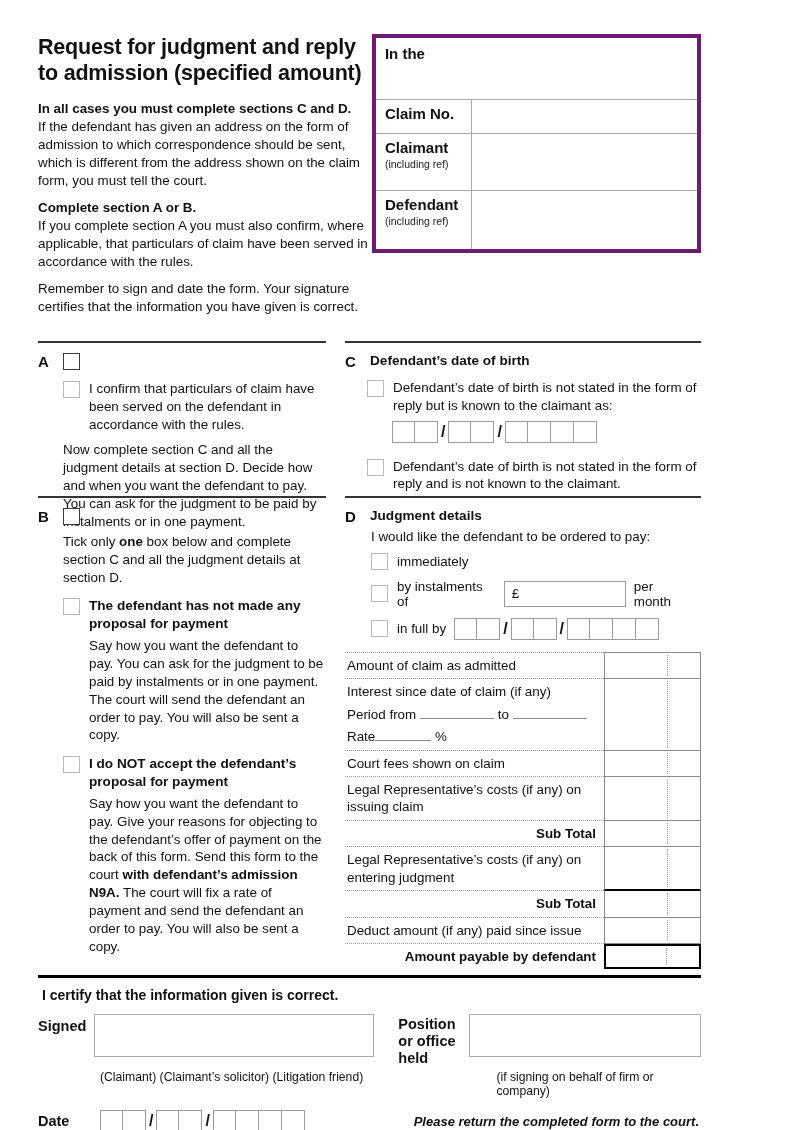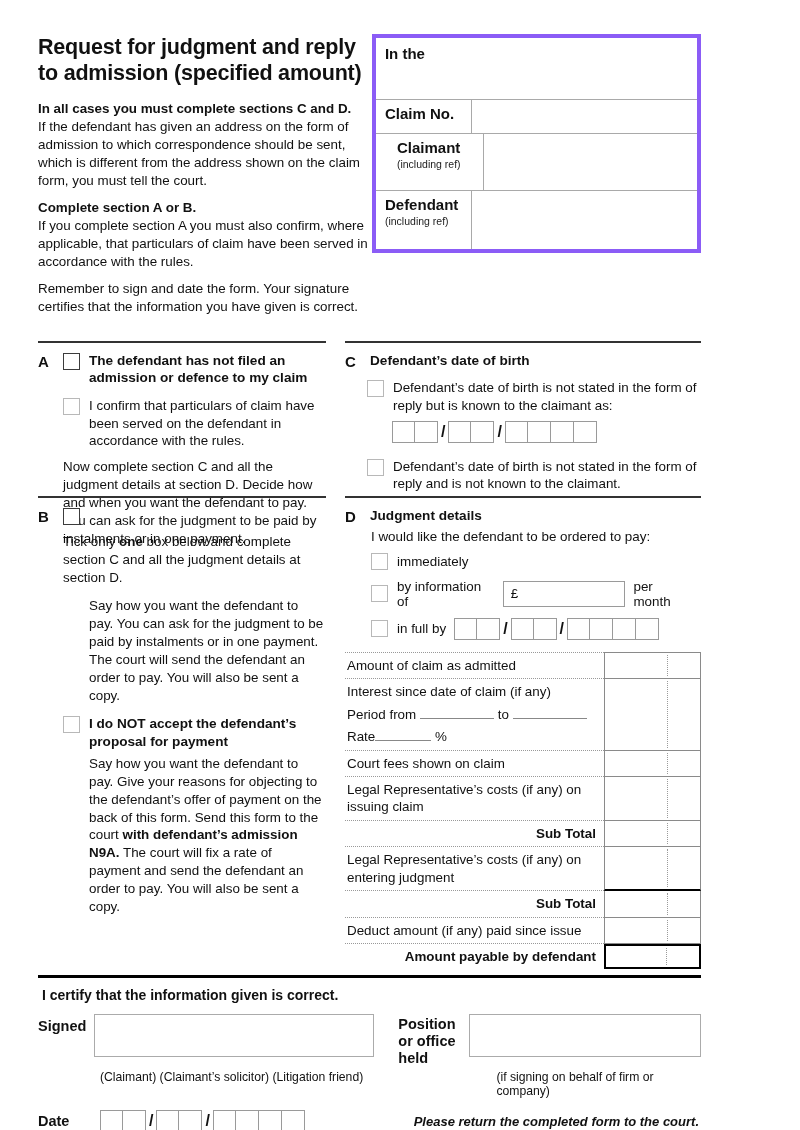--- a/index.html
+++ b/index.html
@@ -12,30 +12,30 @@
   .page { width:736px; height:1130px; padding:34px 35px 0 38px; }
 
   
   .top { display:flex; align-items:flex-start; }
   .top-left { width:362px; }
   h1 { font-size:21.5px; line-height:1.22; font-weight:700; letter-spacing:-0.2px; margin-bottom:14px; }
   h1 .paren { font-weight:600; }
   .intro p { font-size:13.4px; line-height:1.34; margin-bottom:9px; }
   .intro b { font-weight:700; }
 
-  .court-box { margin-left:auto; width:356px; border:4px solid #8b5cf6; background:#fff; }
+  .court-box { margin-left:auto; width:356px; border:4px solid #701a75; background:#fff; }
   .cbx-inthe { height:62px; padding:7px 9px; font-size:15px; font-weight:700; border-bottom:1px solid #a9a9a9; }
   .cbx-row { display:flex; border-bottom:1px solid #a9a9a9; }
   .cbx-row:last-child { border-bottom:none; }
   .cbx-label { width:96px; padding:6px 4px 6px 9px; border-right:1px solid #a9a9a9; }
   .cbx-label .main { font-size:15px; font-weight:700; display:block; line-height:1.1; }
   .cbx-label .sub { font-size:10.5px; color:#222; display:block; margin-top:1px; }
   .cbx-value { flex:1; }
   .row-claim { height:34px; }
-  .row-claimant { height:57px;padding-left:12px; }
+  .row-claimant { height:57px; }
   .row-defendant { height:58px; }
 
   
   .cols { display:flex; margin-top:16px; }
   .col-l { width:352px; }
   .col-r { width:356px; margin-left:19px; }
   .divider { border-top:2.5px solid #333; margin-bottom:9px; }
   .sec-top { height:144px; }
 
   .sec-head { display:flex; align-items:flex-start; }
@@ -141,39 +141,42 @@
   </div>
 
   <div class="cols">
 
     <div class="col-l">
       <div class="divider"></div>
       <div class="sec-top">
         <div class="sec-head">
           <span class="letter">A</span>
           <span class="cb"></span>
-          <span class="h narrow">The defendant has not filed an admission or defence to my claim</span>
         </div>
         <div class="sub-row">
           <span class="cb light"></span>
           <span class="body-t">I confirm that particulars of claim have been served on the defendant in accordance with the rules.</span>
         </div>
         <p class="note">Now complete section C and all the judgment details at section D. Decide how and when you want the defendant to pay. You can ask for the judgment to be paid by instalments or in one payment.</p>
       </div>
 
       <div class="divider"></div>
       <div>
         <div class="sec-head">
           <span class="letter">B</span>
           <span class="cb"></span>
         </div>
         <p class="note"><span>Tick only </span><b>one</b><span> box below and complete section C and all the judgment details at section D.</span></p>
 
 
         <div class="opt">
+          <div class="opt-head">
+            <span class="cb light"></span>
+            <span class="h narrow">The defendant has not made any proposal for payment</span>
+          </div>
           <p class="opt-body">Say how you want the defendant to pay. You can ask for the judgment to be paid by instalments or in one payment. The court will send the defendant an order to pay. You will also be sent a copy.</p>
         </div>
 
         <div class="opt">
           <div class="opt-head">
             <span class="cb light"></span>
             <span class="h narrow">I do NOT accept the defendant’s proposal for payment</span>
           </div>
           <p class="opt-body"><span>Say how you want the defendant to pay. Give your reasons for objecting to the defendant’s offer of payment on the back of this form. Send this form to the court </span><b>with defendant’s admission N9A.</b><span> The court will fix a rate of payment and send the defendant an order to pay. You will also be sent a copy.</span></p>
         </div>
@@ -217,21 +220,21 @@
         </div>
         <p class="d-intro">I would like the defendant to be ordered to pay:</p>
 
         <div class="d-opt">
           <span class="cb light"></span>
           <span class="lbl">immediately</span>
         </div>
 
         <div class="d-opt">
           <span class="cb light"></span>
-          <span class="lbl">by information of</span>
+          <span class="lbl">by instalments of</span>
           <span class="inst-box"><span>£</span></span>
           <span class="lbl">per month</span>
         </div>
 
         <div class="d-opt">
           <span class="cb light"></span>
           <span class="lbl">in full by</span>
           <span class="dgroup nomargin">
             <span class="dcell first"></span>
               <span class="dcell"></span>

